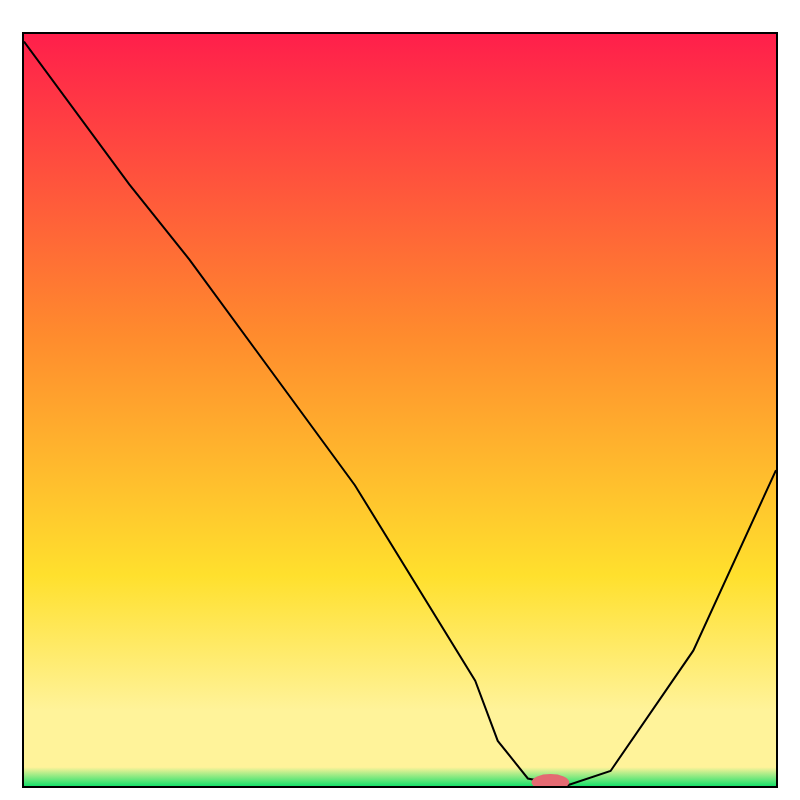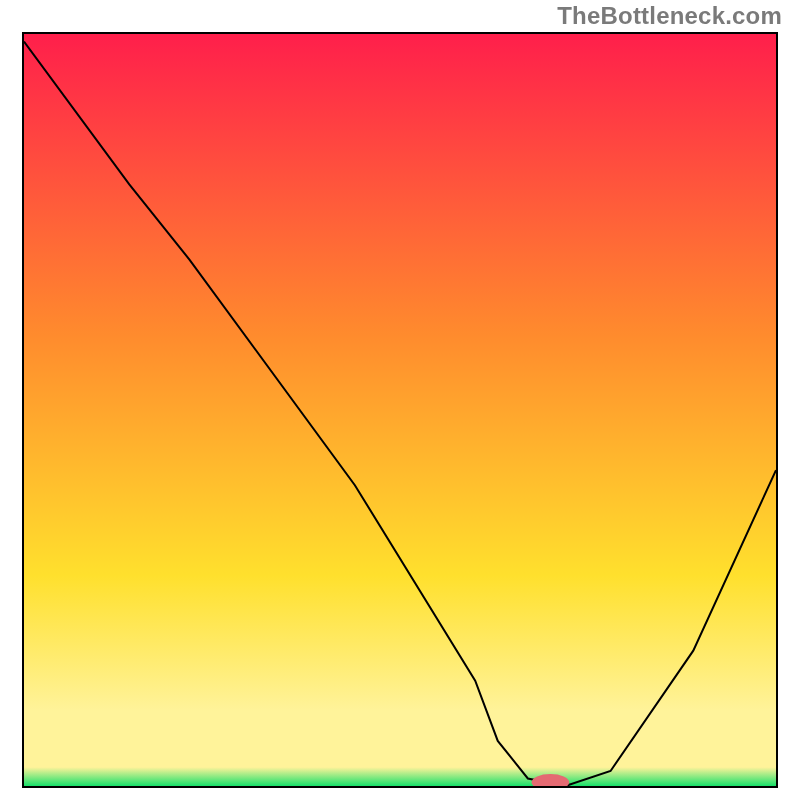--- a/index.html
+++ b/index.html
@@ -13,21 +13,20 @@
     position:absolute;left:22px;top:32px;
     width:756px;height:756px;
     border:2px solid #000;box-sizing:border-box;background:transparent;
   }
   .plot svg{display:block;width:100%;height:100%}
 </style>
 </head>
 <body>
 
 <div class="page">
-  <div class="watermark">TheBottleneck.com</div>
 
   <div class="plot">
     <svg viewBox="0 0 100 100" preserveAspectRatio="none">
       <defs>
         <linearGradient id="bg" x1="0" y1="0" x2="0" y2="1">
           <stop id="g0" offset="0%" stop-color="#ff1f4b"></stop>
           <stop id="g1" offset="40%" stop-color="#ff8b2d"></stop>
           <stop id="g2" offset="72%" stop-color="#ffe02d"></stop>
           <stop id="g3" offset="90%" stop-color="#fff39a"></stop>
           <stop id="g4" offset="97.5%" stop-color="#fff39a"></stop>

